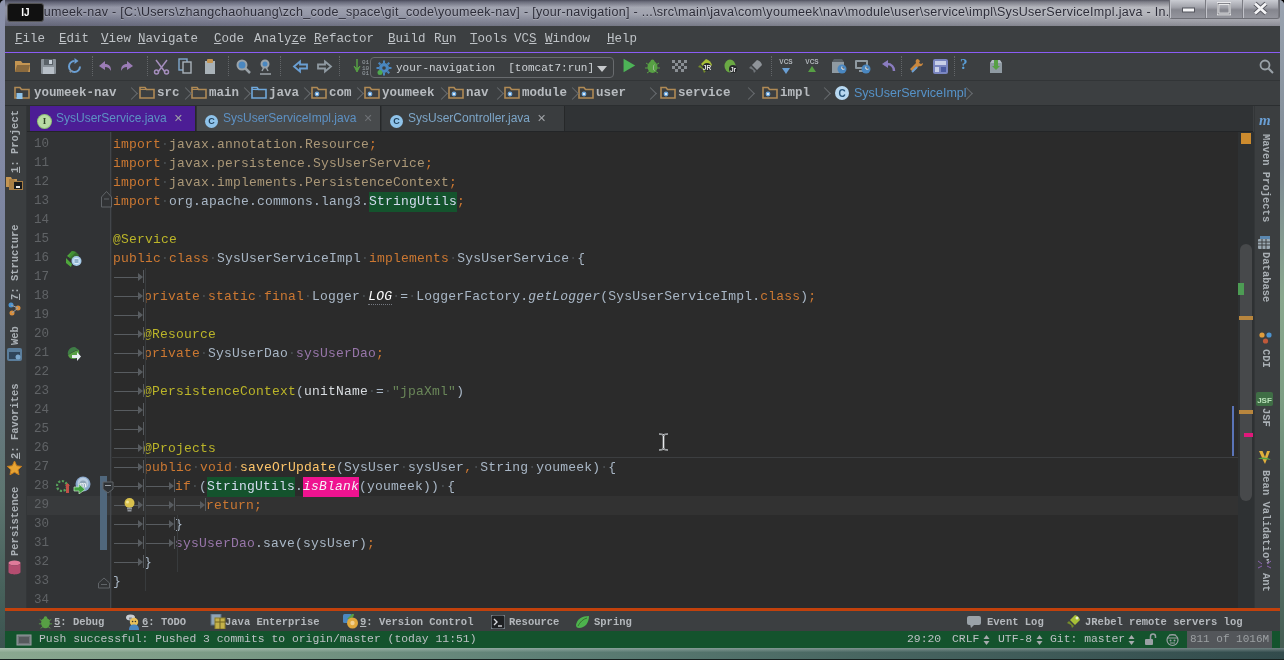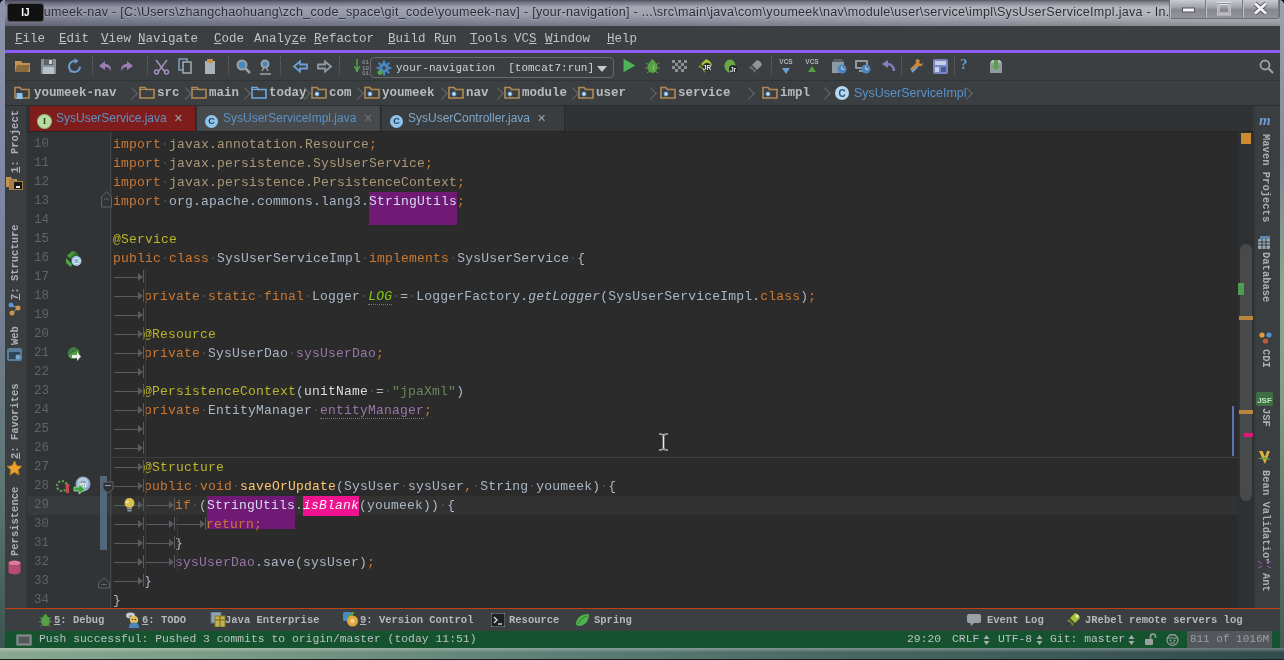--- a/index.html
+++ b/index.html
@@ -9,21 +9,21 @@
 #title{position:absolute;left:0;top:0;width:1284px;height:26px;
 background:linear-gradient(to right,#797c8f,#85889b 20%,#9093a1 45%,#9ea1ab 70%,#aaabb2 90%,#aeafb6);overflow:hidden}
 #titlegrad{position:absolute;left:0;top:0;width:1284px;height:26px;
 background:linear-gradient(to bottom,rgba(20,20,35,.55) 0%,rgba(20,20,35,.30) 7%,rgba(255,255,255,.18) 28%,rgba(255,255,255,.12) 55%,rgba(30,30,45,.08) 80%,rgba(15,15,30,.22) 100%)}
 #title .txt{position:absolute;left:30px;top:5px;font-family:"Liberation Sans",sans-serif;font-size:12.5px;white-space:nowrap;letter-spacing:0.3px}
 #ticon{position:absolute;left:7px;top:3px;width:37px;height:19px;background:#111;border-radius:3px;border:1px solid #555;
 color:#fff;font-size:10px;font-weight:bold;text-align:center;line-height:17px;font-family:"Liberation Sans",sans-serif}
 #wbtns{position:absolute;right:4px;top:0px;width:111px;height:19px;background:linear-gradient(to bottom,#caccd2,#a2a3ab 40%,#85868e 55%,#94959d);border:1px solid #6e6f76;border-top:none;border-radius:0 0 3px 3px;display:flex}
 #wbtns .b{flex:1;border-right:1px solid #7a7b82;border-left:1px solid #c2c3ca;text-align:center;padding-top:1px}
 
-#menubar{position:absolute;left:4px;top:26px;width:1276px;height:27px;background:#3c3f41;border-bottom:3px solid #8b5cf6}
+#menubar{position:absolute;left:4px;top:26px;width:1276px;height:27px;background:#3c3f41;border-bottom:1px solid #8b5cf6}
 #menubar span{position:absolute;top:6px;font-size:12.5px;color:#bfc3c7;white-space:pre}
 #menubar u{text-decoration:underline}
 
 #toolbar{position:absolute;left:4px;top:53px;width:1276px;height:28px;background:#3c3f41;border-bottom:1px solid #323537}
 .ticn{position:absolute;top:5px;width:17px;height:17px}
 #combo{position:absolute;left:366px;top:4px;width:244px;height:21px;border:1px solid #686b6e;border-radius:4px;color:#ced2d6;font-size:11px;line-height:20px}
 #combo .gear{position:absolute;left:5px;top:2px}
 #combo .ct{position:absolute;left:25px;top:0px;white-space:pre}
 #combo .arr{position:absolute;right:6px;top:8px;width:0;height:0;border-left:5px solid transparent;border-right:5px solid transparent;border-top:6px solid #c6c9cc}
 
@@ -44,34 +44,34 @@
 .vlab{position:absolute;font-size:10.5px;font-weight:bold;color:#aab0b5;white-space:pre}
 .vl-up{transform:rotate(-90deg);transform-origin:0 0}
 .vl-dn{transform:rotate(90deg);transform-origin:0 0}
 .vlab u{text-decoration:underline}
 
 #gutter{position:absolute;left:27px;top:132px;width:85px;height:476px;background:#313335}
 #editor{position:absolute;left:112px;top:132px;width:1126px;height:476px;background:#2b2b2b}
 #lnums{position:absolute;left:27px;top:135px;width:22px;text-align:right;font-size:12.5px;line-height:19px;color:#606366}
 #code{position:absolute;left:113px;top:135px;font-size:13px;letter-spacing:0.2px;line-height:19px;color:#a9b7c6}
 #code .l{height:19px;white-space:pre}
-.k{color:#cc7832}.a{color:#bbb529}.f{color:#9876aa}.fi{color:#84cc16;font-style:italic}
+.k{color:#cc7832}.a{color:#bbb529}.f{color:#9876aa}.fi{color:#ffffff;font-style:italic}
 .m{color:#ffc66b}.st{color:#6a8759}.it{font-style:italic}.at{color:#d8dce0;font-weight:normal}
 .d{color:#4b5054}
-.chipv{background:#701a75;color:#d5dcf0;padding:2px 0 16px}
+.chipv{background:#14532d;color:#d5dcf0;padding:2px 0 3px}
 .chipp{background:#ef1390;color:#f6f2f8;padding:2px 0 3px}
 .t{display:inline-block;width:31px;height:13px;position:relative;border-right:1px solid #585c60;vertical-align:-2px;margin-right:0px}
 .t::before{content:"";position:absolute;left:1px;right:5px;top:7px;border-top:1px solid #585c60}
 .t::after{content:"";position:absolute;right:0px;top:3px;width:0;height:0;border-left:5px solid #585c60;border-top:4px solid transparent;border-bottom:4px solid transparent}
 #curline{position:absolute;left:112px;top:496px;width:1126px;height:19px;background:#323232}
 #cl2{position:absolute;left:27px;top:496px;width:85px;height:19px;background:#383a3c}
 
 #sstripe{position:absolute;left:1238px;top:132px;width:16px;height:476px;background:#2e3133}
 
-#botbar{position:absolute;left:4px;top:608px;width:1276px;height:23px;background:#3c3f41;border-top:1px solid #c2410c}
+#botbar{position:absolute;left:4px;top:608px;width:1276px;height:23px;background:#3c3f41;border-top:3px solid #c2410c}
 #botbar .lab{position:absolute;top:5px;font-size:10.5px;font-weight:bold;color:#b4b8bc;white-space:pre}
 #botbar u{text-decoration:underline}
 #statusbar{position:absolute;left:4px;top:631px;width:1276px;height:17px;background:#14532d}
 #statusbar .lab{position:absolute;top:2px;font-size:11.4px;color:#bcc0c4;white-space:pre}
 #mem{position:absolute;left:1183px;top:0px;width:85px;height:17px;background:#53565a;color:#9ca0a3;font-size:11px;text-align:center;line-height:17px}
 
 #aleft{position:absolute;left:0;top:0;width:5px;height:660px;background:linear-gradient(to bottom,#8e94ac,#7e86a2 30%,#6d7b89 55%,#5d7570 75%,#46605a 90%,#3a514e)}
 #aright{position:absolute;right:0;top:0;width:4px;height:660px;background:linear-gradient(to bottom,#9aa3b0,#7e8a94 25%,#8aa88e 45%,#7e9f84 60%,#5c7a6e 80%,#42584f)}
 #abot{position:absolute;left:0;top:648px;width:1284px;height:12px;background:linear-gradient(to bottom,rgba(255,255,255,.30),rgba(255,255,255,0) 40%),linear-gradient(to right,#8aa890,#7a9a85 18%,#5e8076 42%,#476560 68%,#324b4c 100%);border-bottom:1px solid #16201f}
 </style></head>
@@ -312,21 +312,21 @@
             <path fill="none" stroke="#b08a55" stroke-width="1.6" d="M1 2.5h5l1.5 2H15v8.5H1z"></path>
             <path stroke="#b08a55" stroke-width="1.2" fill="none" d="M1 4.5h6"></path>
           </svg></span>
         <span class="ctext" style="left:18px">main</span>
       </span>
   <span class="crumb" style="left:247px">
         <span class="cicon"><svg width="16" height="14" viewBox="0 0 16 14">
             <path fill="none" stroke="#6fa8dc" stroke-width="1.6" d="M1 2.5h5l1.5 2H15v8.5H1z"></path>
             <path stroke="#6fa8dc" stroke-width="1.2" fill="none" d="M1 4.5h6"></path>
           </svg></span>
-        <span class="ctext" style="left:18px">today</span>
+        <span class="ctext" style="left:18px">java</span>
       </span>
   <span class="crumb" style="left:307px">
         <span class="cicon"><svg width="16" height="14" viewBox="0 0 16 14">
             <path fill="none" stroke="#b08a55" stroke-width="1.6" d="M1 2.5h5l1.5 2H15v8.5H1z"></path>
             <circle cx="6" cy="9" r="2.4" fill="#6fa8dc"></circle>
             <circle cx="6" cy="9" r="1" fill="#ffffff"></circle>
           </svg></span>
         <span class="ctext" style="left:18px">com</span>
       </span>
   <span class="crumb" style="left:360px">
@@ -392,21 +392,21 @@
   <div class="chev" style="left:433px"></div>
   <div class="chev" style="left:489px"></div>
   <div class="chev" style="left:564px"></div>
   <div class="chev" style="left:642px"></div>
   <div class="chev" style="left:740px"></div>
   <div class="chev" style="left:816px"></div>
   <div class="chev" style="left:958px"></div>
 </div>
 
 <div id="tabbar">
-  <div class="tab" style="left:3px;width:166px;background:#7f1d1d;border-right:1px solid #262829"><span class="tabicon" style="background:#b9dba4;color:#2f4525;box-shadow:0 0 0 1px #90c477;font-family:'Liberation Serif',serif">I</span>SysUserService.java<span class="x">✕</span></div>
+  <div class="tab" style="left:3px;width:166px;background:#4c1d95;border-right:1px solid #262829"><span class="tabicon" style="background:#b9dba4;color:#2f4525;box-shadow:0 0 0 1px #90c477;font-family:'Liberation Serif',serif">I</span>SysUserService.java<span class="x">✕</span></div>
   <div class="tab" style="left:170px;width:184px;background:#474a4c;border-right:1px solid #262829"><span class="tabicon" style="background:#8fc3ea;color:#1d3d57">C</span>SysUserServiceImpl.java<span class="x" style="color:#6f7276">✕</span></div>
   <div class="tab" style="left:355px;width:183px;background:#3a3d3f;border-right:1px solid #262829;color:#7da6c8"><span class="tabicon" style="background:#8fc3ea;color:#1d3d57">C</span>SysUserController.java<span class="x">✕</span></div>
   <div style="position:absolute;left:0;top:25px;width:1226px;height:1px;background:#232527"></div>
 </div>
 
 <div id="lstripe"></div>
 <span class="vlab vl-up" style="left:9px;top:173px"><u>1</u>: Project</span>
 <svg class="abs" style="left:6px;top:175px" width="17" height="15" viewBox="0 0 17 15">
       <path fill="#c49552" d="M0 2h5l1 2h5v8H0z"></path>
       <path fill="#a87e44" d="M3 4h5l1 2h8v9H3z"></path>
@@ -468,36 +468,35 @@
         <path d="M5 8L1 5M5 10l-4 2M10 8l4-3M10 10l4 2"></path>
       </g>
     </svg>
 <span class="vlab vl-dn" style="left:1272px;top:573px">Ant</span>
 
 <div id="lnums">10<br>11<br>12<br>13<br>14<br>15<br>16<br>17<br>18<br>19<br>20<br>21<br>22<br>23<br>24<br>25<br>26<br>27<br>28<br>29<br>30<br>31<br>32<br>33<br>34</div>
 
 <div id="code">
 <div class="l"><span class="k">import</span><span class="d">·</span><span style="color:#ab9878">javax.annotation.Resource</span><span class="k">;</span></div>
 <div class="l"><span class="k">import</span><span class="d">·</span><span style="color:#ab9878">javax.persistence.SysUserService</span><span class="k">;</span></div>
-<div class="l"><span class="k">import</span><span class="d">·</span><span style="color:#ab9878">javax.persistence.PersistenceContext</span><span class="k">;</span></div>
+<div class="l"><span class="k">import</span><span class="d">·</span><span style="color:#ab9878">javax.implements.PersistenceContext</span><span class="k">;</span></div>
 <div class="l"><span class="k">import</span><span class="d">·</span>org.apache.commons.lang3.<span class="chipv">StringUtils</span><span class="k">;</span></div>
 <div class="l"></div>
 <div class="l"><span class="a">@Service</span></div>
 <div class="l"><span class="k">public</span><span class="d">·</span><span class="k">class</span><span class="d">·</span>SysUserServiceImpl<span class="d">·</span><span class="k">implements</span><span class="d">·</span>SysUserService<span class="d">·</span>{</div>
 <div class="l"><i class="t"></i></div>
 <div class="l"><i class="t"></i><span class="k">private</span><span class="d">·</span><span class="k">static</span><span class="d">·</span><span class="k">final</span><span class="d">·</span>Logger<span class="d">·</span><span class="fi" style="border-bottom:1px dotted #747880">LOG</span><span class="d">·</span>=<span class="d">·</span>LoggerFactory.<span class="it">getLogger</span>(SysUserServiceImpl.<span class="k">class</span>)<span class="k">;</span></div>
 <div class="l"><i class="t"></i></div>
 <div class="l"><i class="t"></i><span class="a">@Resource</span></div>
 <div class="l"><i class="t"></i><span class="k">private</span><span class="d">·</span>SysUserDao<span class="d">·</span><span class="f">sysUserDao</span><span class="k">;</span></div>
 <div class="l"><i class="t"></i></div>
 <div class="l"><i class="t"></i><span class="a">@PersistenceContext</span>(<span class="at">unitName</span><span class="d">·</span>=<span class="d">·</span><span class="st">"jpaXml"</span>)</div>
-<div class="l"><i class="t"></i><span class="k">private</span><span class="d">·</span>EntityManager<span class="d">·</span><span class="f" style="border-bottom:1px dotted #747880">entityManager</span><span class="k">;</span></div>
 <div class="l"><i class="t"></i></div>
 <div class="l"><i class="t"></i></div>
-<div class="l"><i class="t"></i><span class="a">@Structure</span></div>
+<div class="l"><i class="t"></i><span class="a">@Projects</span></div>
 <div class="l"><i class="t"></i><span class="k">public</span><span class="d">·</span><span class="k">void</span><span class="d">·</span><span class="m">saveOrUpdate</span>(SysUser<span class="d">·</span>sysUser<span class="k">,</span><span class="d">·</span>String<span class="d">·</span>youmeek)<span class="d">·</span>{</div>
 <div class="l"><i class="t"></i><i class="t"></i><span class="k">if</span><span class="d">·</span>(<span class="chipv">StringUtils</span>.<span class="chipp it">isBlank</span>(youmeek))<span class="d">·</span>{</div>
 <div class="l"><i class="t"></i><i class="t"></i><i class="t"></i><span class="k">return;</span></div>
 <div class="l"><i class="t"></i><i class="t"></i>}</div>
 <div class="l"><i class="t"></i><i class="t"></i><span class="f">sysUserDao</span>.save(sysUser)<span class="k">;</span></div>
 <div class="l"><i class="t"></i>}</div>
 <div class="l">}</div>
 </div>
 
 <div class="abs" style="left:112px;top:457px;width:1126px;height:1px;background:#3c3e40"></div>

